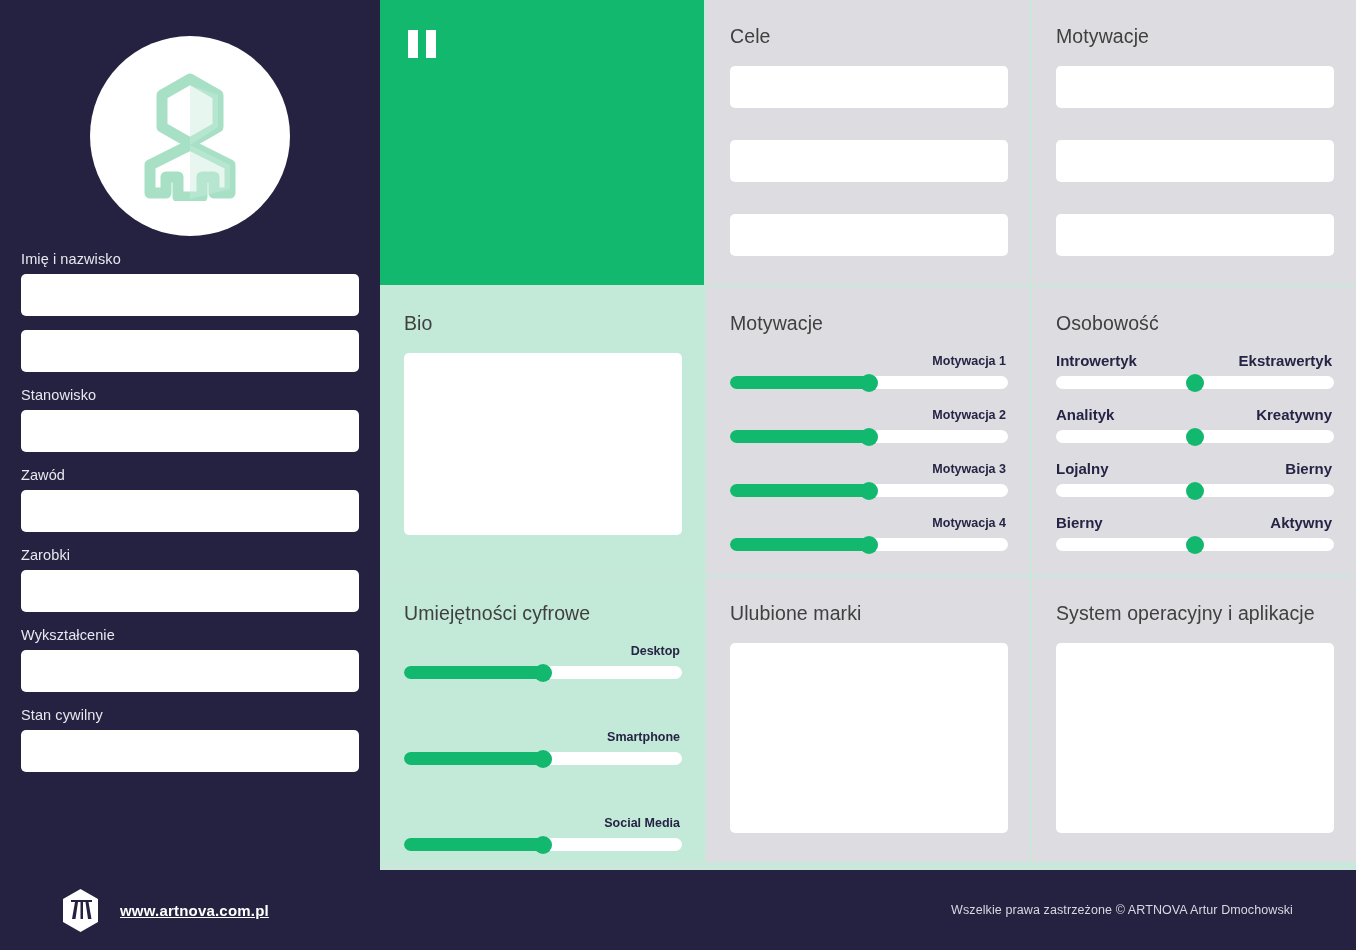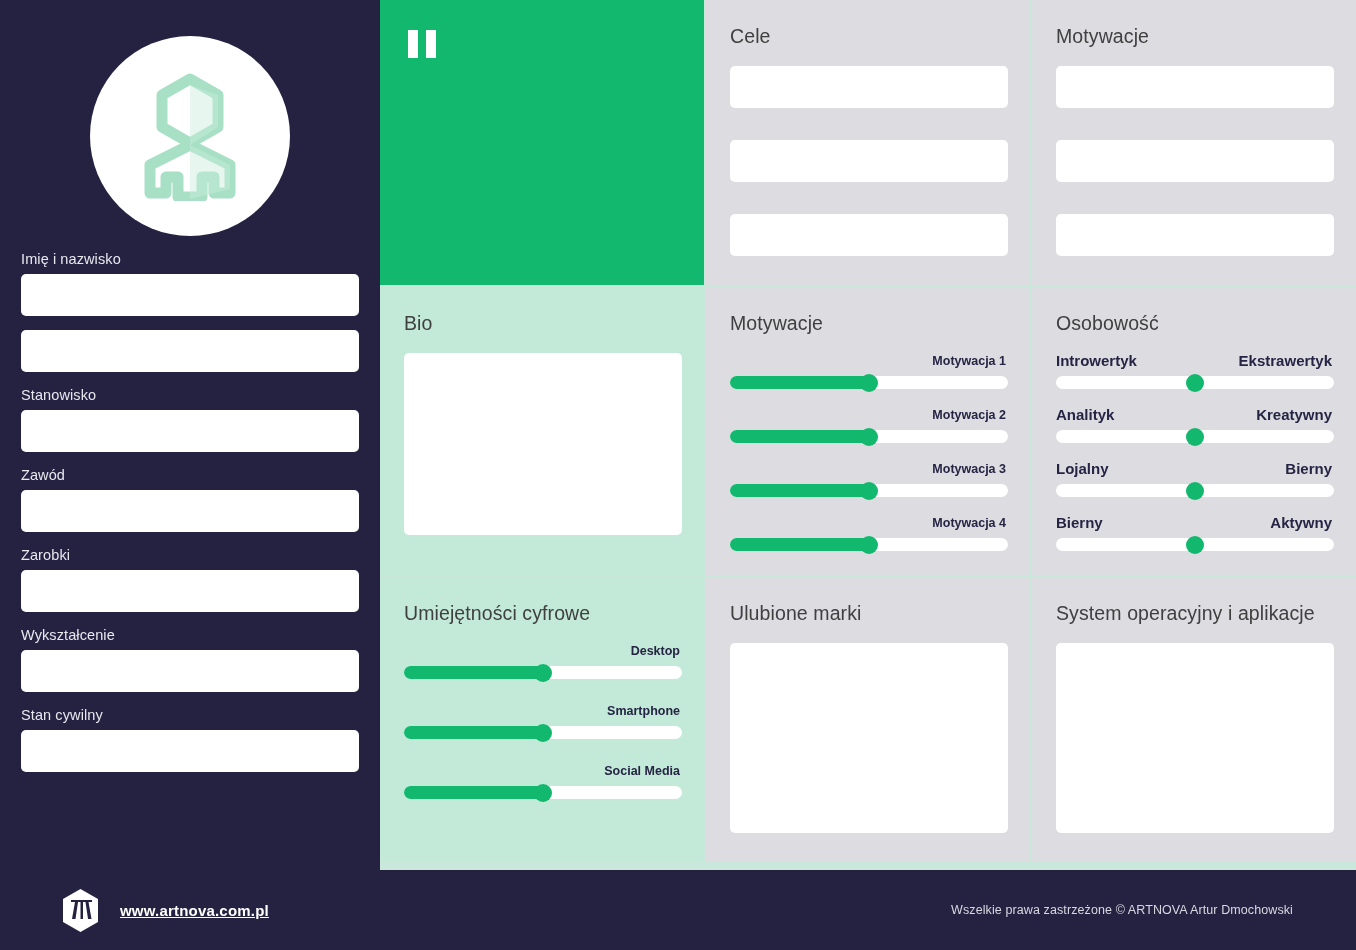--- a/index.html
+++ b/index.html
@@ -104,21 +104,21 @@
   }
   .track-fill {
     position: absolute; left: 0; top: 0; height: 13px;
     background: #12b86d; border-radius: 7px;
   }
   .knob {
     position: absolute; top: 50%; width: 18px; height: 18px;
     margin-left: -9px; margin-top: -9px;
     background: #12b86d; border-radius: 50%;
   }
-  .slider-item.tall { margin-bottom: 24px; }
+  .slider-item.tall { margin-bottom: 50px; }
 
   
   .footer {
     position: absolute; left: 0; top: 870px;
     width: 1356px; height: 80px; background: #242240;
     display: flex; align-items: center;
   }
   .footer-left { display: flex; align-items: center; margin-left: 58px; }
   .logo-badge { width: 45px; height: 45px; display: block; }
   .footer-url {

